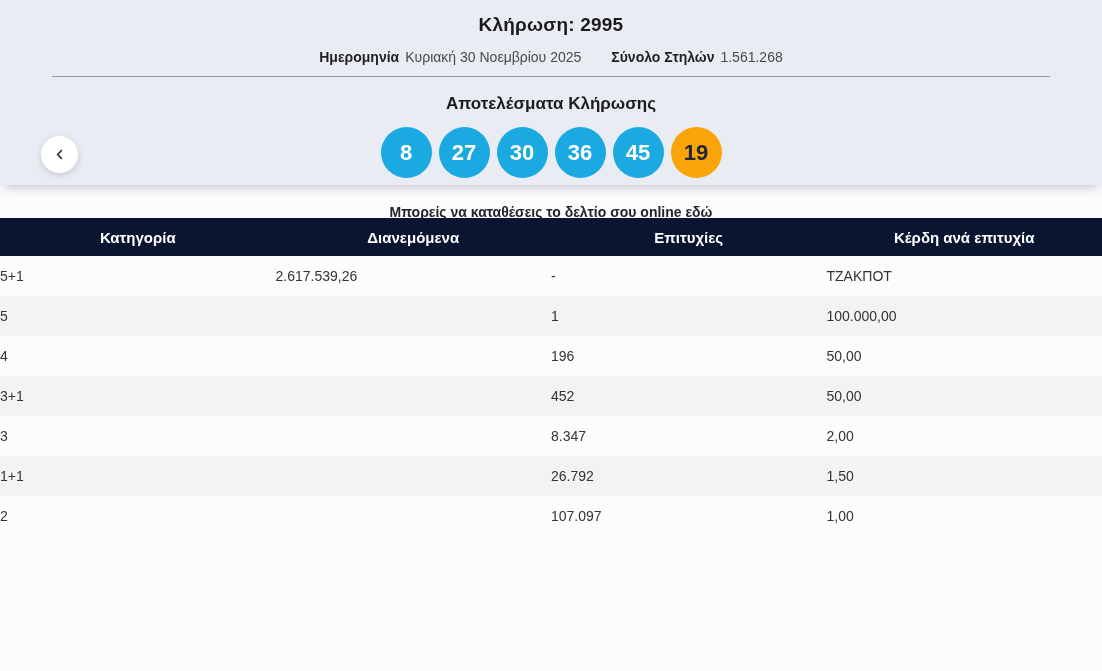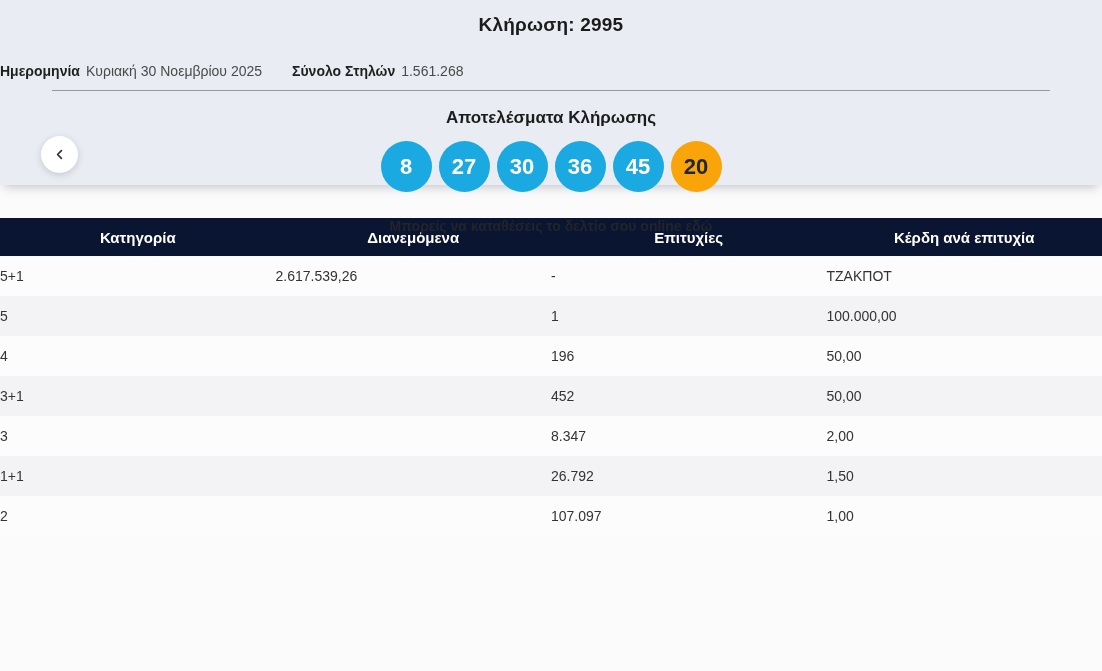--- a/index.html
+++ b/index.html
@@ -31,22 +31,23 @@
     display: flex; align-items: center; justify-content: center;
   }
   .draw-title {
     padding-top: 14px;
     font-size: 19px;
     font-weight: bold;
     color: #1b1b1b;
     letter-spacing: 0.2px;
   }
   .meta-line {
-    margin-top: 27px;
+    margin-top: 13px;
     display: flex;
+    justify-content: center;
     align-items: baseline;
     gap: 30px;
     font-size: 14px;
   }
   .meta-group { display: flex; gap: 6px; align-items: baseline; }
   .meta-label { font-weight: bold; color: #1f1f1f; }
   .meta-value { color: #4a4a4a; }
   .hero-divider {
     margin: 11px 52px 0 52px;
     border: none;
@@ -139,21 +140,21 @@
   <hr class="hero-divider">
 
   <h2 class="results-heading">Αποτελέσματα Κλήρωσης</h2>
 
   <div class="balls-row" id="balls-row">
       <div class="ball">8</div>
       <div class="ball">27</div>
       <div class="ball">30</div>
       <div class="ball">36</div>
       <div class="ball">45</div>
-      <div class="ball joker">20</div>
+      <div class="ball joker">19</div>
     </div>
 
   <div class="cta-text">Μπορείς να καταθέσεις το δελτίο σου online εδώ</div>
 
 </section>
 
 <div class="table-wrap">
   <table class="results">
     <thead>
       <tr id="thead-row">

